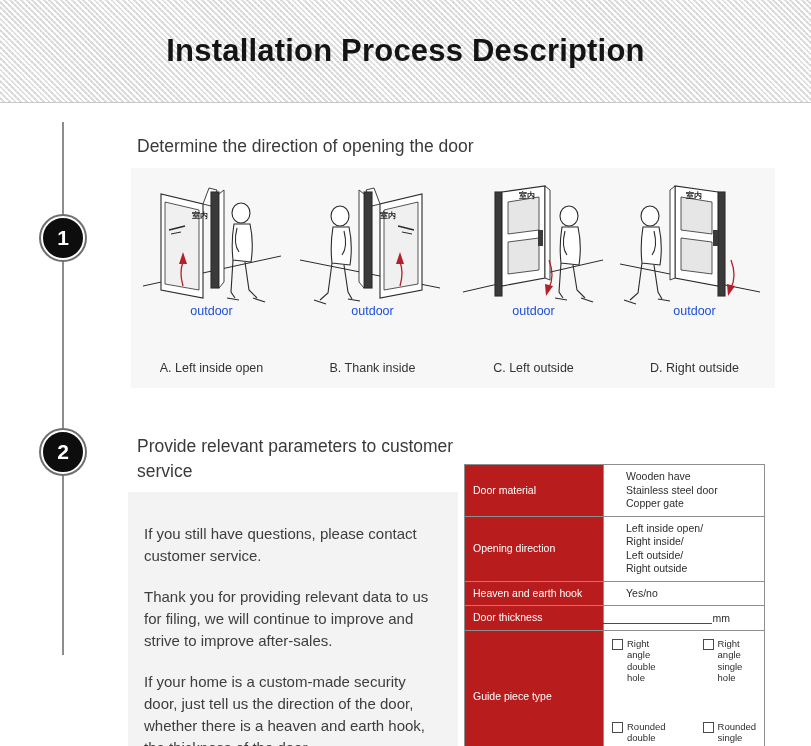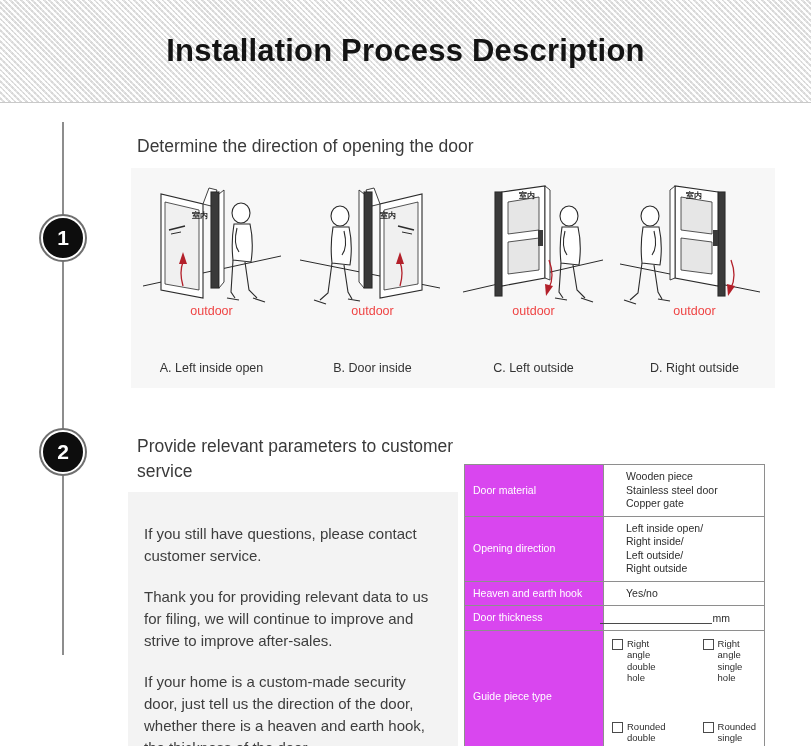--- a/index.html
+++ b/index.html
@@ -85,21 +85,21 @@
     flex: 1 1 0;
     position: relative;
   }
   .illus-svg { display: block; width: 100%; height: 152px; }
   .outdoor-label {
     position: absolute;
     top: 136px;
     width: 100%;
     text-align: center;
     font-size: 12.5px;
-    color: #ef4444;
+    color: #1d4ed8;
   }
   .illus-caption {
     position: absolute;
     top: 193px;
     width: 100%;
     text-align: center;
     font-size: 12.5px;
     color: #333333;
   }
 
@@ -130,21 +130,21 @@
   }
   .spec-table td {
     border: 1px solid #8e8e8e;
     vertical-align: middle;
     padding: 5px 8px;
     font-size: 10.5px;
     line-height: 13.5px;
   }
   .spec-label {
     width: 122px;
-    background: #d946ef;
+    background: #b91c1c;
     color: #ffffff;
   }
   .spec-value { color: #2d2d2d; }
   .spec-value .opt { display: block; }
   .value-pad { padding-left: 22px !important; }
 
   .fill-line-row {
     display: flex;
     align-items: flex-end;
     justify-content: flex-end;
@@ -243,21 +243,21 @@
         <ellipse cx="48" cy="48" rx="9" ry="10" fill="#ffffff"></ellipse>
         <path d="M41 59 Q38 77 40 95 L58 97 Q61 77 57 59 Z" fill="#ffffff"></path>
         <path d="M52 63 Q56 79 50 87"></path>
         <path d="M40 95 L36 125 L28 132"></path>
         <path d="M52 97 L56 124 L60 131"></path>
         <path d="M22 132 L34 136"></path>
         <path d="M56 131 L68 133"></path>
       </g>
     </svg>
     <div class="outdoor-label">outdoor</div>
-    <div class="illus-caption">B. Door inside</div>
+    <div class="illus-caption">B. Thank inside</div>
   </div>
 
   <div class="illus-cell">
     <svg class="illus-svg" viewBox="0 0 161 152">
       <g fill="none" stroke="#2b2b2b" stroke-width="1.1">
         <path d="M10 124 L150 92" stroke-width="1"></path>
         <rect x="42" y="24" width="7" height="104" fill="#3a3a3a" stroke="#2b2b2b"></rect>
         <path d="M49 24 L92 18 L92 110 L49 118 Z" fill="#ffffff"></path>
         <path d="M55 34 L86 29 L86 62 L55 66 Z" fill="#e6e6e6" stroke-width="0.8"></path>
         <path d="M55 74 L86 70 L86 102 L55 106 Z" fill="#e6e6e6" stroke-width="0.8"></path>
@@ -321,21 +321,21 @@
   <p>If you still have questions, please contact customer service.</p>
   <p>Thank you for providing relevant data to us for filing, we will continue to improve and strive to improve after-sales.</p>
   <p>If your home is a custom-made security door, just tell us the direction of the door, whether there is a heaven and earth hook, the thickness of the door.</p>
 </div>
 
 <table class="spec-table">
   <tbody>
     <tr>
       <td class="spec-label">Door material</td>
       <td class="spec-value value-pad">
-        <span class="opt">Wooden piece</span>
+        <span class="opt">Wooden have</span>
         <span class="opt">Stainless steel door</span>
         <span class="opt">Copper gate</span>
       </td>
     </tr>
     <tr>
       <td class="spec-label">Opening direction</td>
       <td class="spec-value value-pad">
         <span class="opt">Left inside open/</span>
         <span class="opt">Right inside/</span>
         <span class="opt">Left outside/</span>

